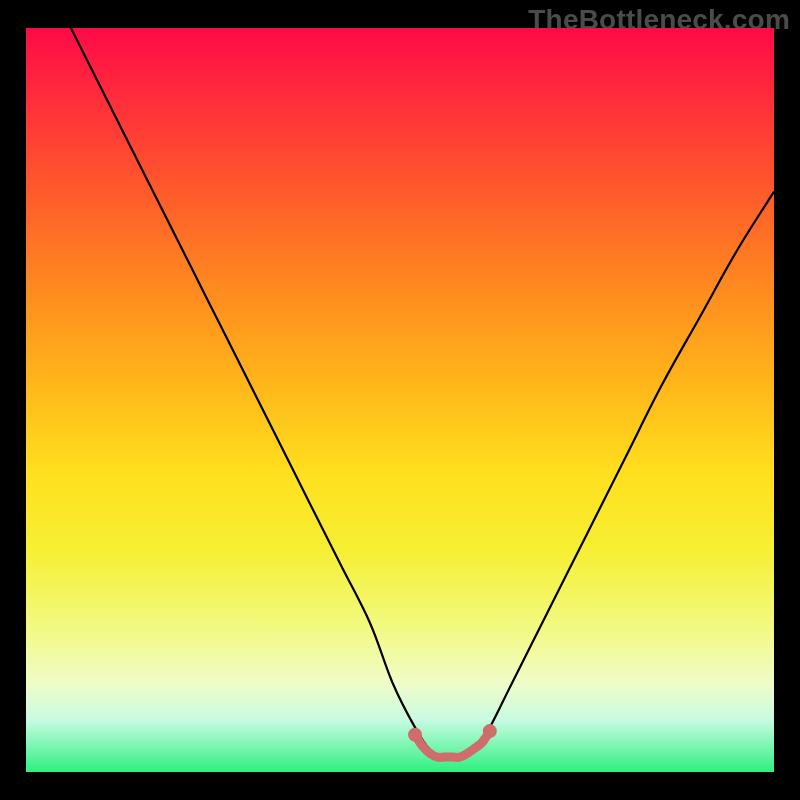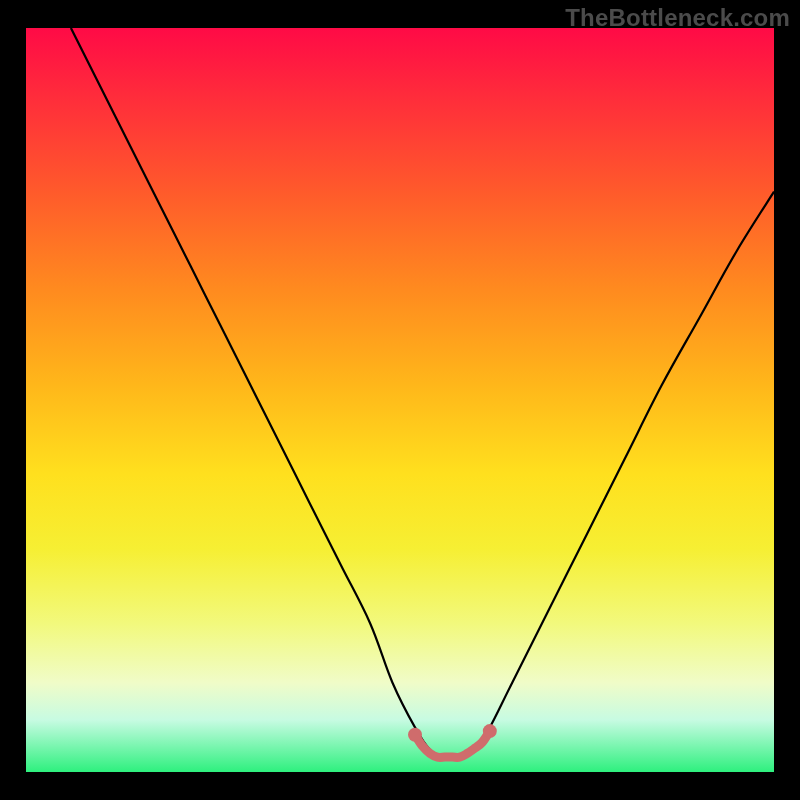--- a/index.html
+++ b/index.html
@@ -15,21 +15,21 @@
     position: relative;
     width: 800px;
     height: 800px;
     background: #000;
   }
   .watermark {
     position: absolute;
     top: 4px;
     right: 10px;
     color: #4b4b4b;
-    font-size: 24px;
+    font-size: 28px;
     font-weight: 600;
     letter-spacing: 0.2px;
     user-select: none;
   }
   .plot-area {
     position: absolute;
     left: 26px;
     top: 28px;
     width: 748px;
     height: 744px;

